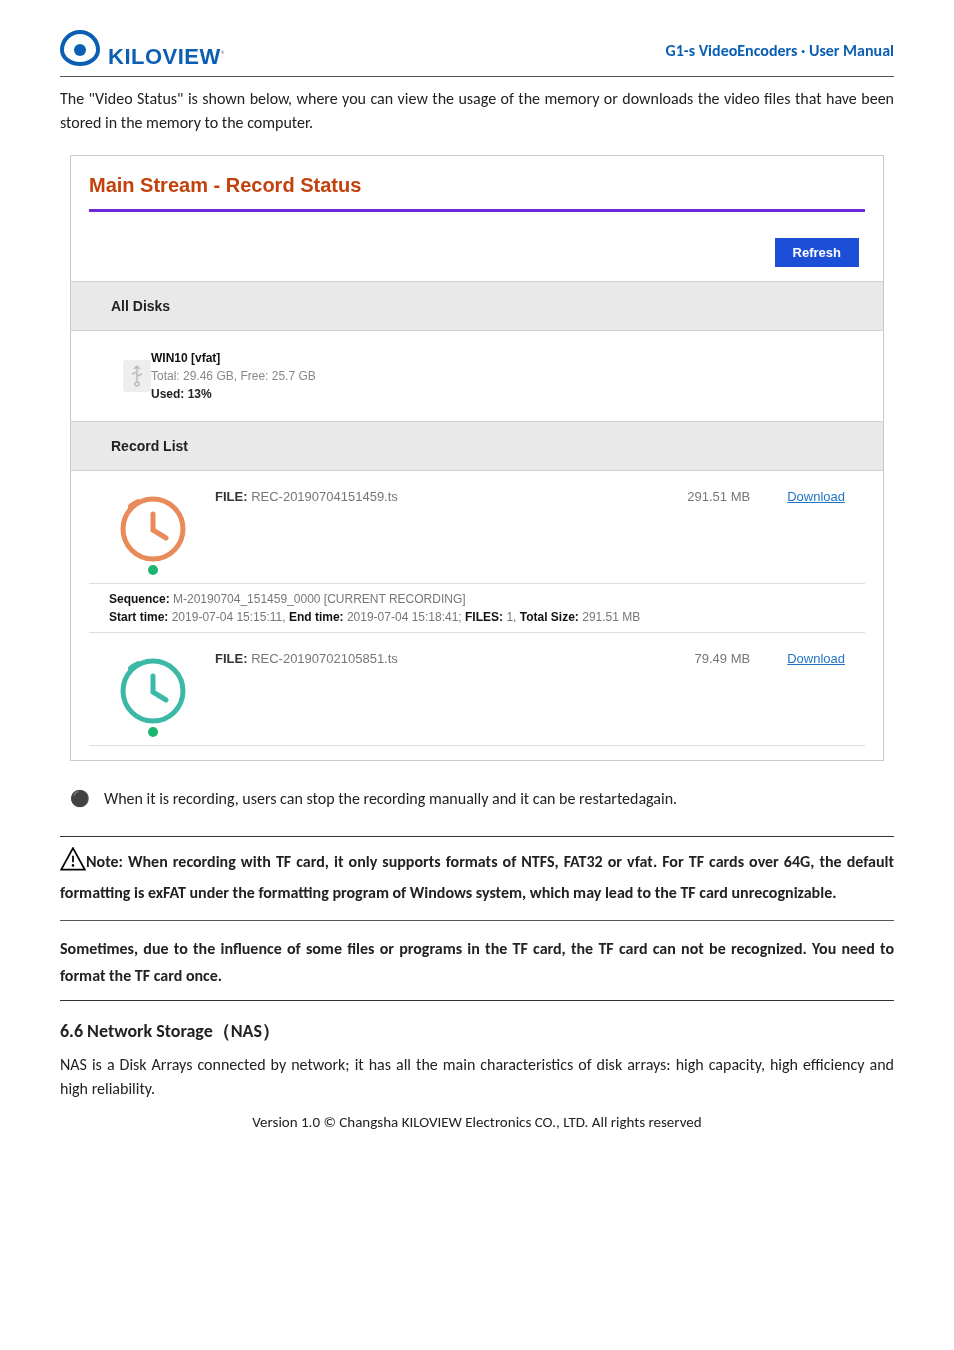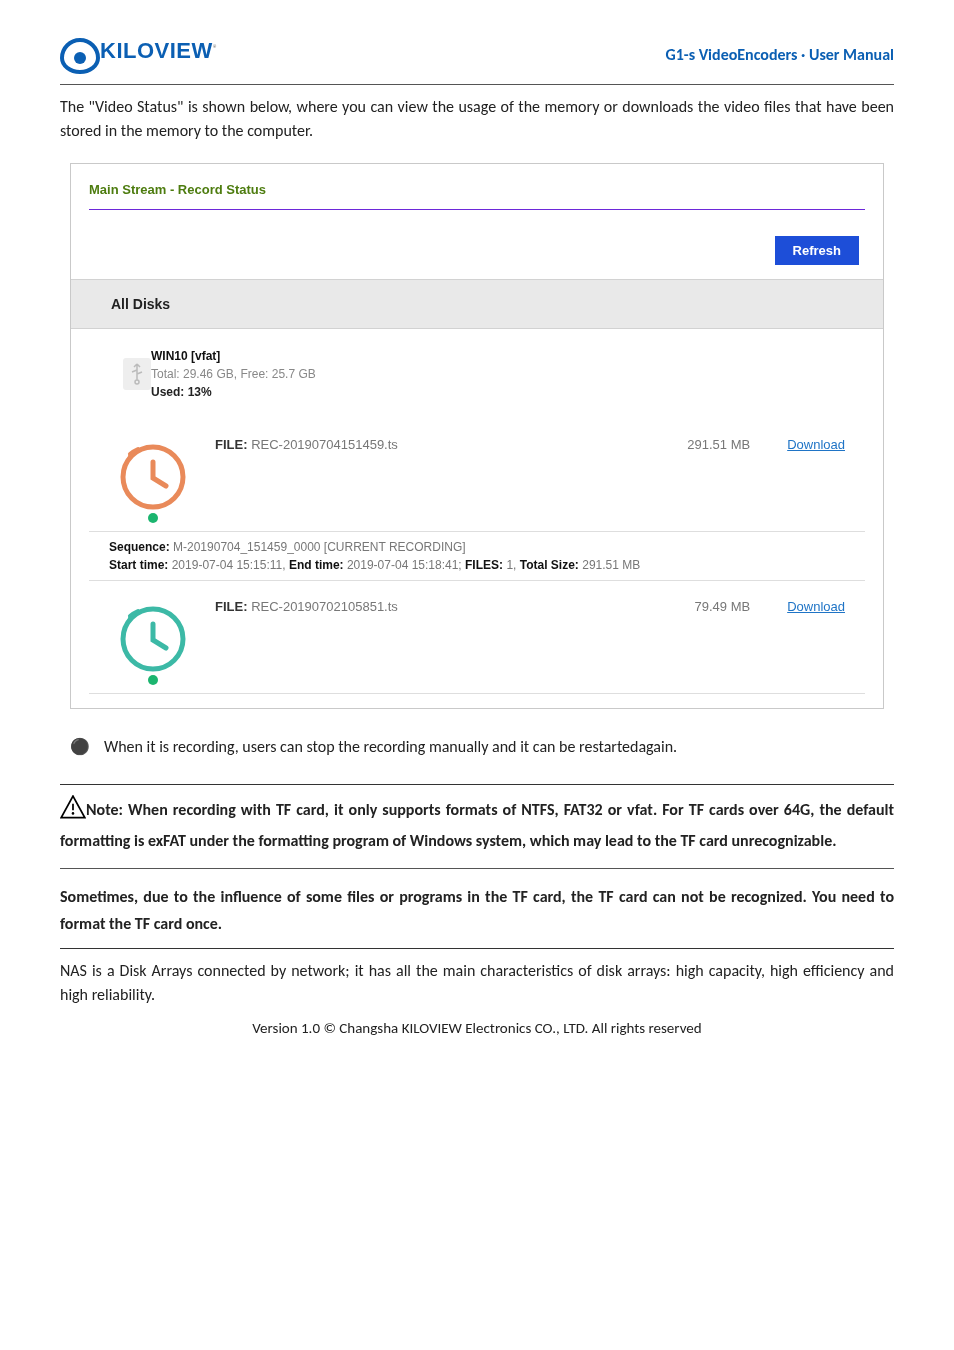--- a/index.html
+++ b/index.html
@@ -13,22 +13,22 @@
     padding: 30px 60px 20px 60px;
   }
   .header-row {
     display: flex;
     justify-content: space-between;
     align-items: center;
     padding: 0 0 6px 0;
   }
   .logo {
     display: flex;
-    align-items: flex-start;
-    margin-top: 8px;
+    align-items: flex-end;
+    gap: 8px;
   }
   .logo-mark {
     width: 40px;
     height: 40px;
     position: relative;
   }
   .brand-text {
     font-weight: 800;
     font-size: 22px;
     letter-spacing: 0.5px;
@@ -57,25 +57,25 @@
     margin: 8px 0 20px 0;
   }
   .screenshot-box {
     border: 1px solid #c9c9c9;
     margin: 0 10px;
     padding: 14px 18px;
     background: #fff;
   }
   .ss-title {
     font-family: Arial, Helvetica, sans-serif;
-    font-size: 13px;
-    font-weight: 700;
-    color: #4d7c0f;
+    font-size: 20px;
+    font-weight: 700;
+    color: #c2410c;
     padding: 4px 0 12px 0;
-    border-bottom: 1px solid #6d28d9;
+    border-bottom: 3px solid #6d28d9;
   }
   .refresh-row {
     display: flex;
     justify-content: flex-end;
     padding: 26px 6px 14px 6px;
   }
   .btn {
     background: #1d4ed8;
     color: #fff;
     font-family: Arial, sans-serif;
@@ -244,20 +244,21 @@
             <path d="M8 2 L8 18 M8 18 A2 2 0 1 0 8 22 A2 2 0 1 0 8 18 M8 8 L3 10 M8 12 L13 10 M8 2 L5 5 M8 2 L11 5" stroke="#bbb" stroke-width="1.5" fill="none"></path>
           </svg>
       </div>
       <div class="disk-info">
         <div class="disk-name">WIN10 [vfat]</div>
         <div class="disk-stats">Total: 29.46 GB, Free: 25.7 GB</div>
         <div class="disk-used">Used: 13%</div>
       </div>
     </div>
 
+    <div class="section-hdr">Record List</div>
 
     <div class="record-item">
       <div class="rec-top">
         <div class="thumb">
           <svg class="clock-svg" viewBox="0 0 70 70">
             <circle cx="35" cy="35" r="30" fill="none" stroke="#e98a5a" stroke-width="5"></circle>
             <path d="M35 20 L35 36 L48 44" fill="none" stroke="#e98a5a" stroke-width="5" stroke-linecap="round"></path>
             <path d="M12 12 A32 32 0 0 1 20 7" fill="none" stroke="#e98a5a" stroke-width="4" stroke-linecap="round"></path>
             <polygon points="11,11 9,17 16,14" fill="#e98a5a"></polygon>
           </svg>
@@ -308,18 +309,19 @@
             <path d="M12 1 L23 21 L1 21 Z" fill="none" stroke="#000" stroke-width="1.6"></path>
             <line x1="12" y1="8" x2="12" y2="14" stroke="#000" stroke-width="1.6"></line>
             <circle cx="12" cy="17" r="1.2" fill="#000"></circle>
           </svg>
       </span><span>Note: When recording with TF card, it only supports formats of NTFS, FAT32 or vfat. For TF cards over 64G, the default formatting is exFAT under the formatting program of Windows system, which may lead to the TF card unrecognizable.</span>
     </div>
     <hr class="note-inner-hr">
     <div>Sometimes, due to the influence of some files or programs in the TF card, the TF card can not be recognized. You need to format the TF card once.</div>
   </div>
 
+  <h3 class="sect">6.6 Network Storage（NAS）</h3>
 
   <p class="para" style="margin-bottom:12px">NAS is a Disk Arrays connected by network; it has all the main characteristics of disk arrays: high capacity, high efficiency and high reliability.</p>
 
   <div class="footer">Version 1.0 © Changsha KILOVIEW Electronics CO., LTD. All rights reserved</div>
 
 </div>
 
 </body></html>

